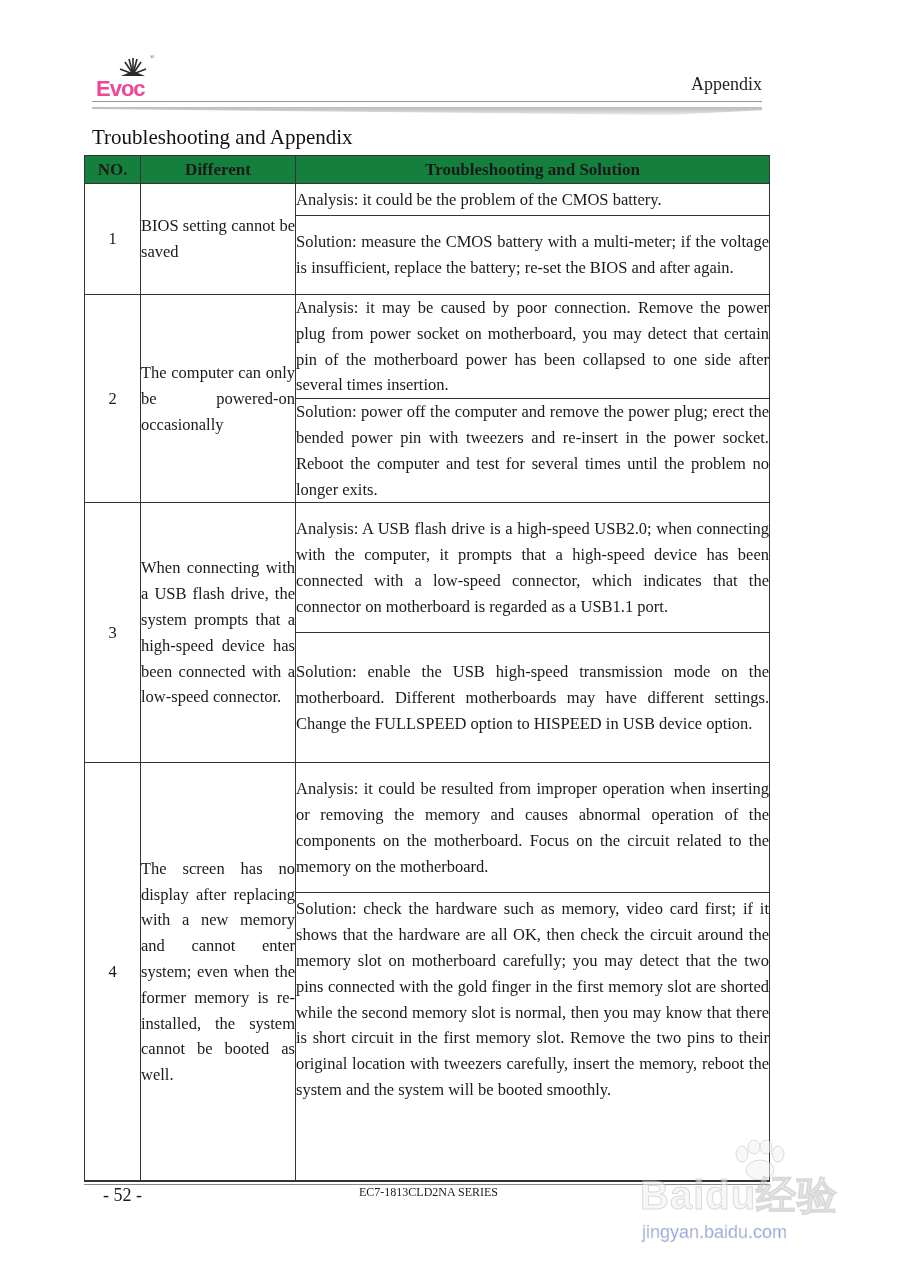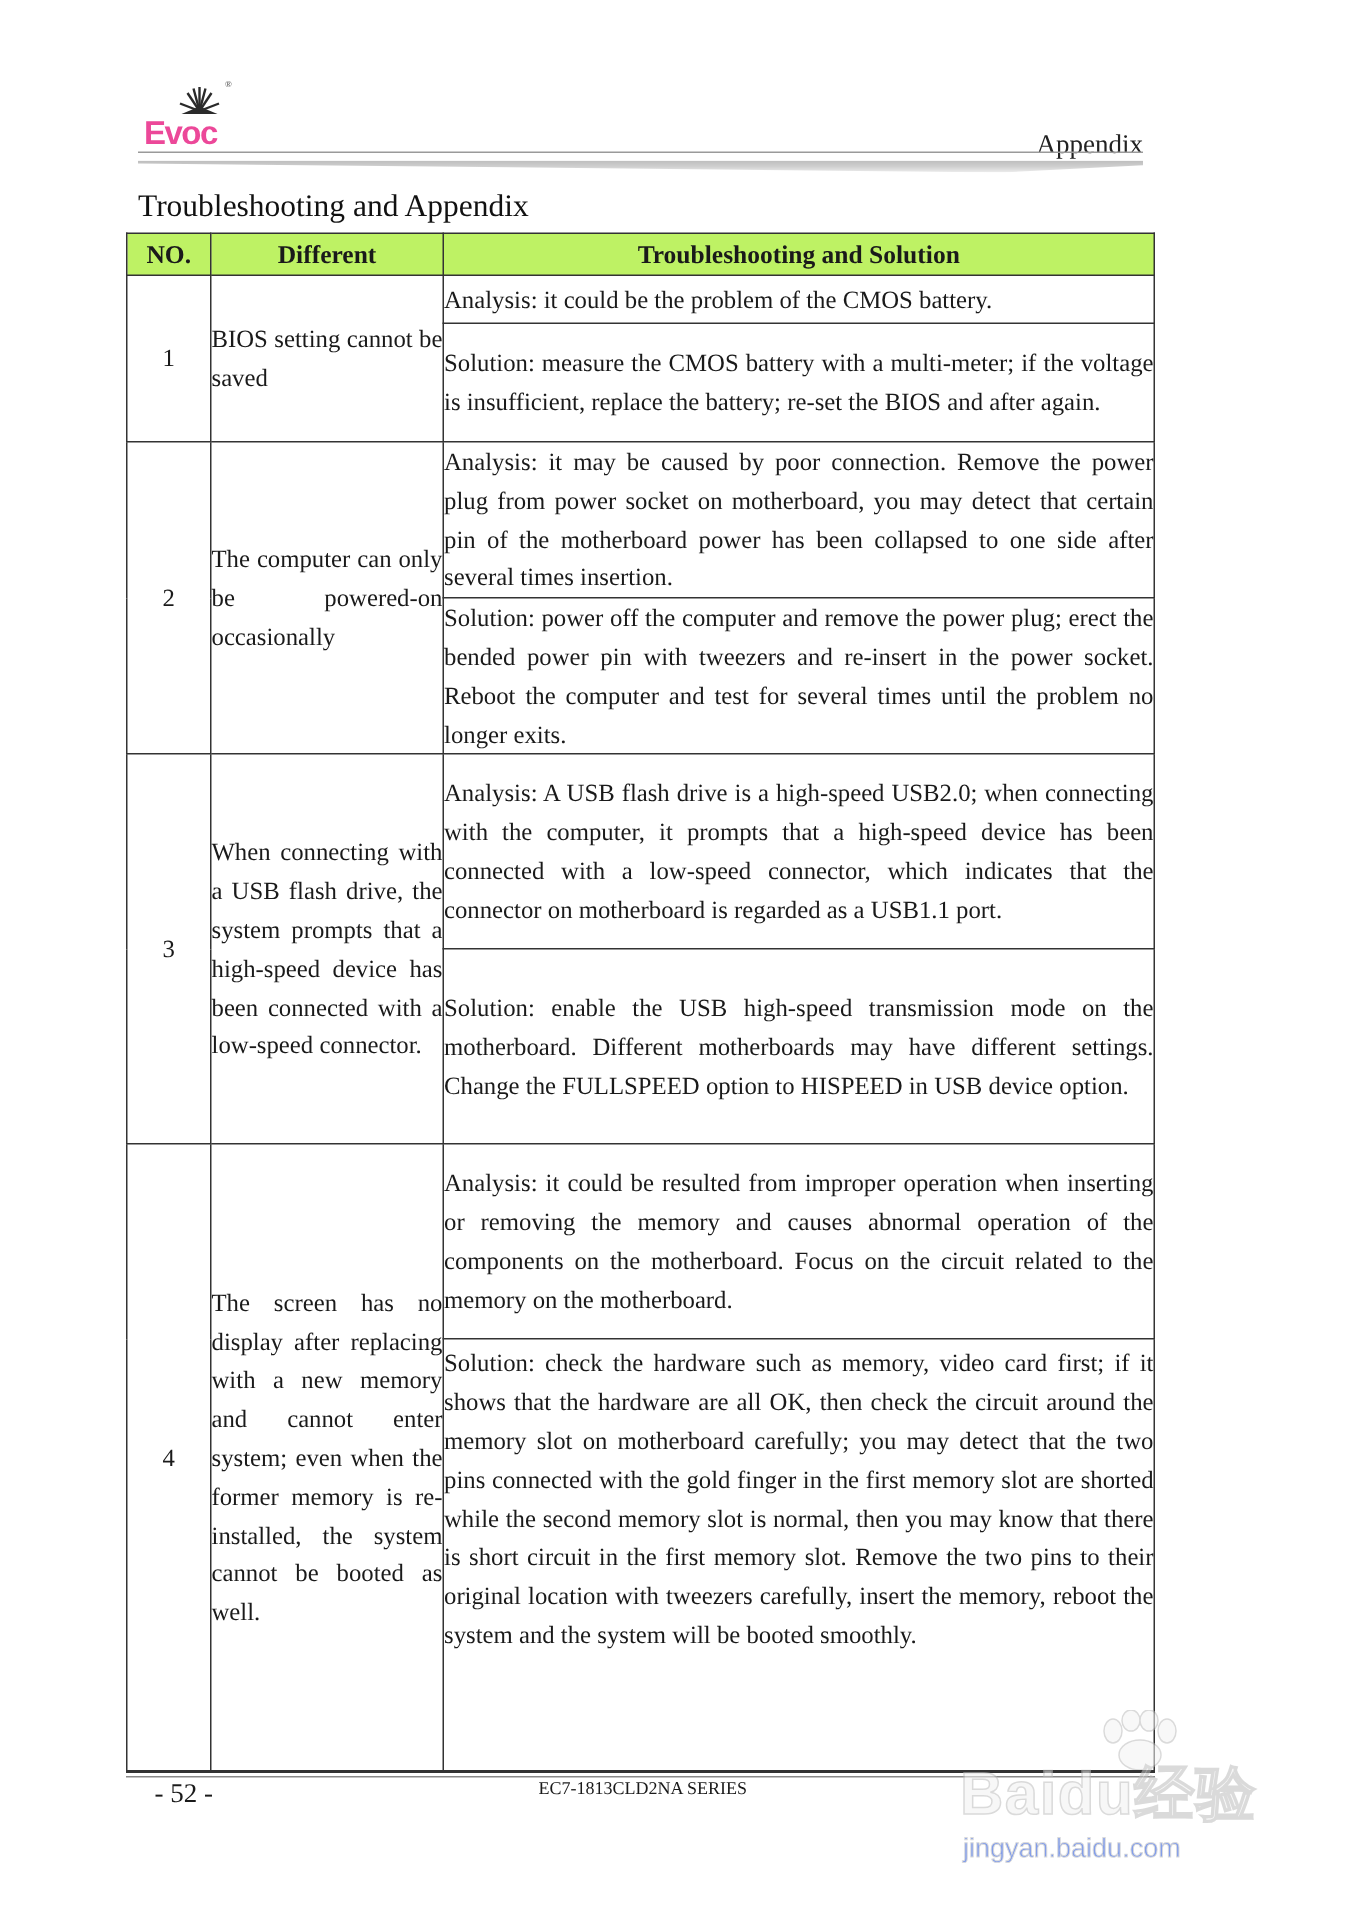--- a/index.html
+++ b/index.html
@@ -9,38 +9,38 @@
     }
     .logo { position: absolute; left: 96px; top: 56px; width: 64px; height: 44px; }
     .logo-text {
       position: absolute; left: 0; top: 20px;
       font-family: "Liberation Sans", sans-serif; font-weight: bold;
       font-size: 22px; letter-spacing: -1px; color: #ec4899;
     }
     .logo-burst { position: absolute; left: 22px; top: 0; width: 30px; height: 20px; }
     .logo-reg { position: absolute; left: 54px; top: -2px; font-size: 6px; color: #444; }
     .section-title {
-      position: absolute; right: 141px; top: 74px; font-size: 18px; color: #222; margin-top: 12px;
+      position: absolute; right: 141px; top: 74px; font-size: 18px; color: #222;
     }
     .rule-thin { position: absolute; left: 92px; top: 101px; width: 670px; height: 1px; background: #9a9a9a; }
     .rule-thick {
       position: absolute; left: 92px; top: 107px; width: 670px; height: 8px;
       background: linear-gradient(to bottom, #bdbdbd 0%, #cfcfcf 50%, #ededed 100%);
       clip-path: polygon(0 0, 100% 0, 100% 40%, 86% 100%, 0 25%);
     }
     .page-heading {
       position: absolute; left: 92px; top: 125px; font-size: 21px; color: #111; margin: 0; font-weight: normal;
     }
     table.ts {
       position: absolute; left: 84px; top: 155px; width: 686px;
       border-collapse: collapse; font-size: 16.5px; line-height: 25.8px;
     }
     table.ts th, table.ts td { border: 1px solid #333; vertical-align: middle; padding: 0; }
     table.ts th {
-      background: #bef264; font-weight: bold; font-size: 17px; height: 27px; text-align: center;
+      background: #15803d; font-weight: bold; font-size: 17px; height: 27px; text-align: center;
     }
     .col-no { width: 56px; }
     .col-ph { width: 155px; }
     td.no { text-align: center; }
     td.ph { padding: 0 11px 0 11px; text-align: justify; text-align-last: left; }
     td.ts-cell { padding: 0 11px 0 11px; text-align: justify; text-align-last: left; }
     .footer-rule { position: absolute; left: 84px; top: 1180px; width: 686px; height: 2px; background: #333; }
     .footer-rule2 { position: absolute; left: 84px; top: 1184px; width: 686px; height: 1px; background: #888; }
     .page-num { position: absolute; left: 103px; top: 1185px; font-size: 18px; }
     .series { position: absolute; left: 359px; top: 1185px; font-size: 12px; }

